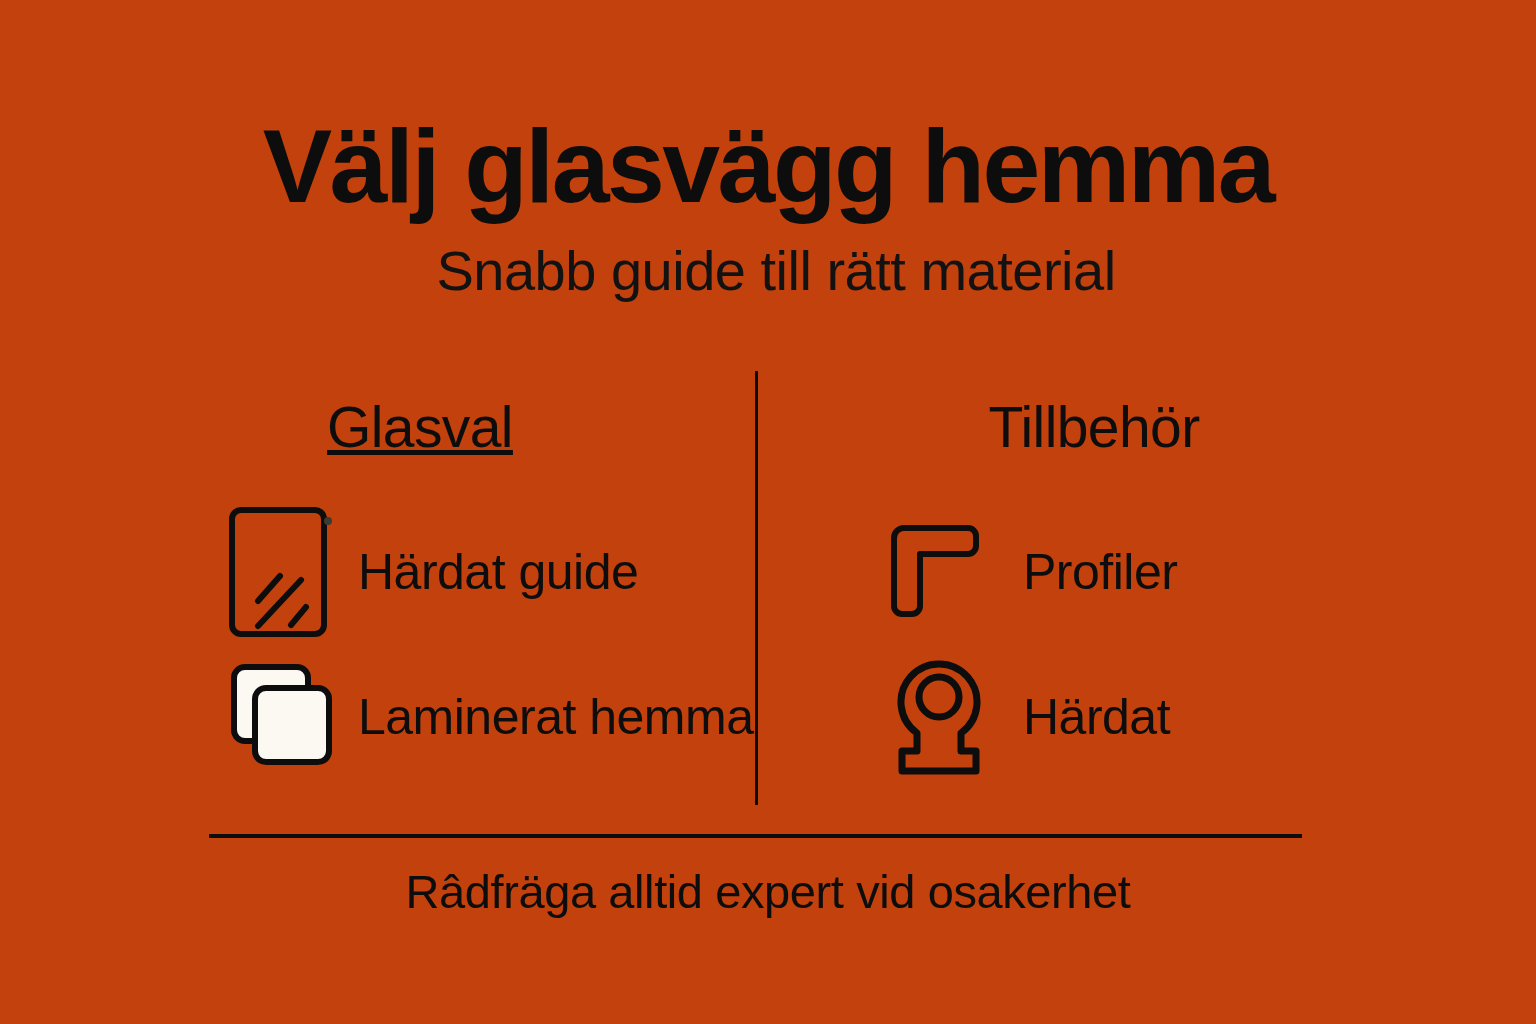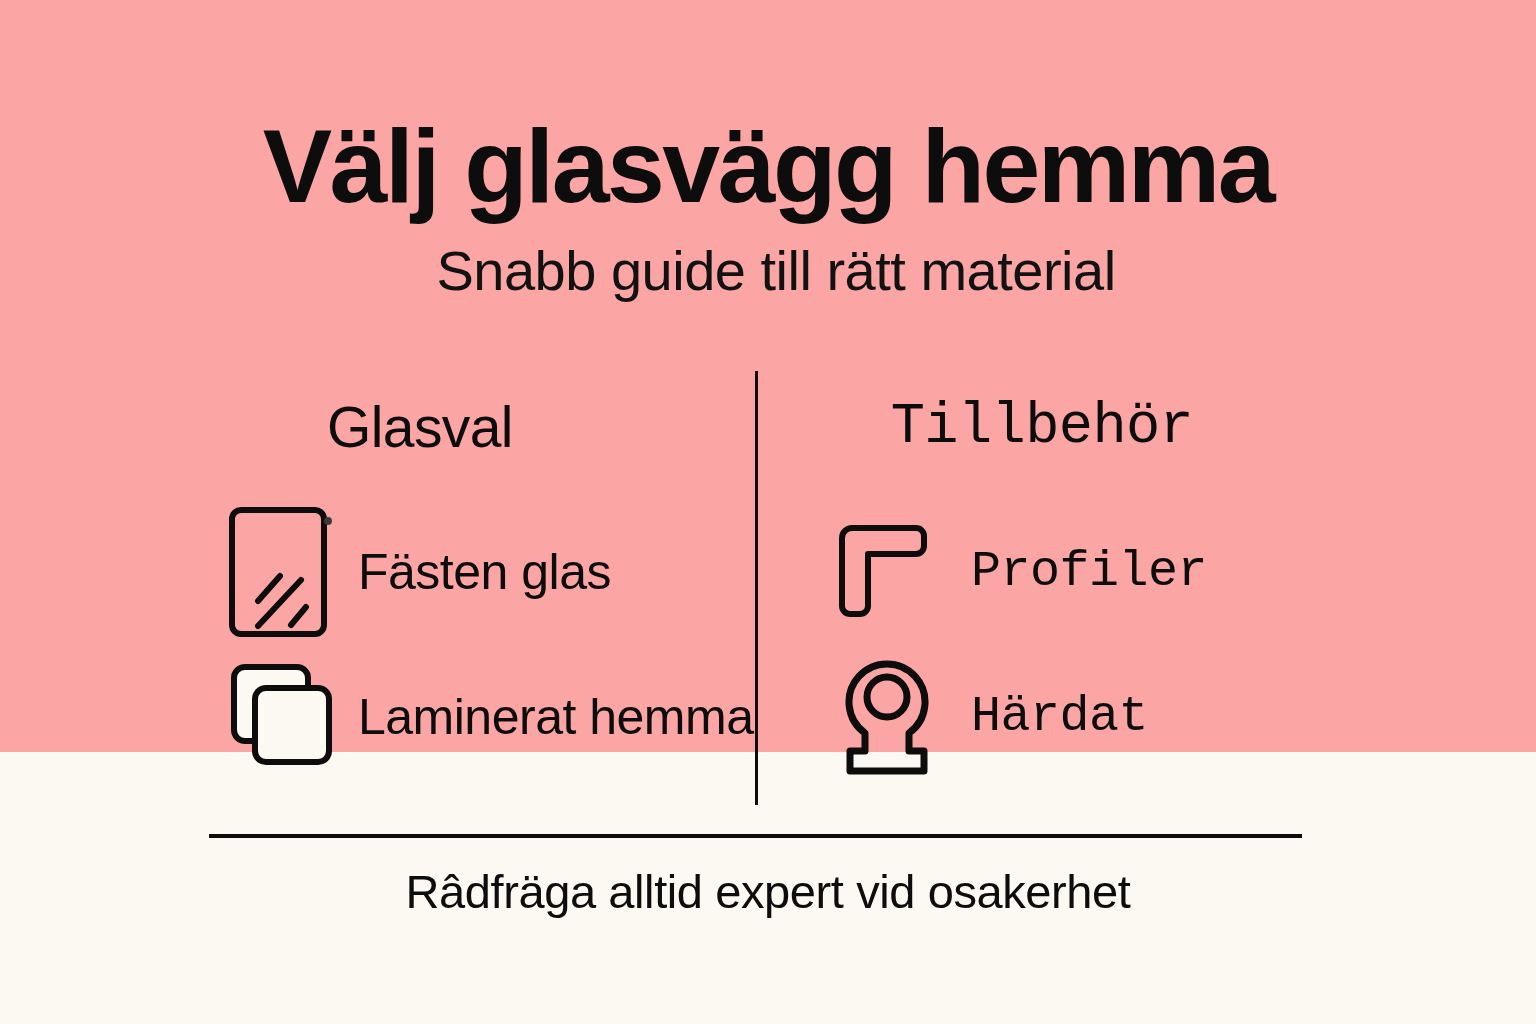--- a/index.html
+++ b/index.html
@@ -10,22 +10,22 @@
     width: 1536px;
     height: 1024px;
     background: #fcf9f2;
     font-family: "Liberation Sans", sans-serif;
     color: #111111;
     overflow: hidden;
   }
   #poster {
     position: relative;
     width: 1536px;
-    height: 752px;
-    background: #fca5a5;
+    height: 1024px;
+    background: #c2410c;
   }
 
   
   .header {
     position: absolute;
     left: 0;
     top: 108px;
     width: 1536px;
     text-align: center;
   }
@@ -62,32 +62,32 @@
     height: 434px;
     background: #0d0d0d;
   }
   .col {
     position: absolute;
     top: 0;
     width: 590px;
     height: 434px;
   }
   .col-left { left: 0; }
-  .col-right { left: 588px; font-family: Liberation Mono, monospace; }
+  .col-right { left: 640px; }
 
   .col-head {
     font-size: 57px;
     font-weight: 400;
     letter-spacing: -0.6px;
     color: #0d0d0d;
     text-align: center;
     margin: 25px 0 0 0;
     line-height: 1.1;
   }
-  .col-left .col-head  { padding-right: 50px; }
+  .col-left .col-head  { padding-right: 50px; text-decoration: underline; }
   .col-right .col-head { padding-left: 18px; }
 
   .items {
     position: absolute;
     top: 128px;
     left: 0;
     width: 590px;
   }
   .col-left .items  { padding-left: 78px; }
   .col-right .items { padding-left: 96px; }
@@ -161,21 +161,21 @@
         <div class="item">
           <span class="icon">
             <svg width="106" height="132" viewBox="0 0 106 132" fill="none">
               <rect x="4" y="14" width="92" height="124" rx="9" ry="9" stroke="#0d0d0d" stroke-width="6" fill="none" transform="translate(0,-10)"></rect>
               <line x1="30" y1="95" x2="52" y2="70" stroke="#0d0d0d" stroke-width="6" stroke-linecap="round"></line>
               <line x1="30" y1="120" x2="73" y2="74" stroke="#0d0d0d" stroke-width="6" stroke-linecap="round"></line>
               <line x1="63" y1="119" x2="78" y2="101" stroke="#0d0d0d" stroke-width="6" stroke-linecap="round"></line>
               <circle cx="100" cy="15" r="4" fill="#3b3b33"></circle>
             </svg>
           </span>
-          <span class="label">Fästen glas</span>
+          <span class="label">Härdat guide</span>
         </div>
 
         <div class="item">
           <span class="icon">
             <svg width="106" height="120" viewBox="0 0 106 120" fill="none">
               <rect x="6" y="10" width="74" height="74" rx="11" ry="11" stroke="#0d0d0d" stroke-width="6" fill="#fcf9f2"></rect>
               <rect x="27" y="31" width="74" height="74" rx="11" ry="11" stroke="#0d0d0d" stroke-width="6" fill="#fcf9f2"></rect>
             </svg>
           </span>
           <span class="label">Laminerat hemma</span>

